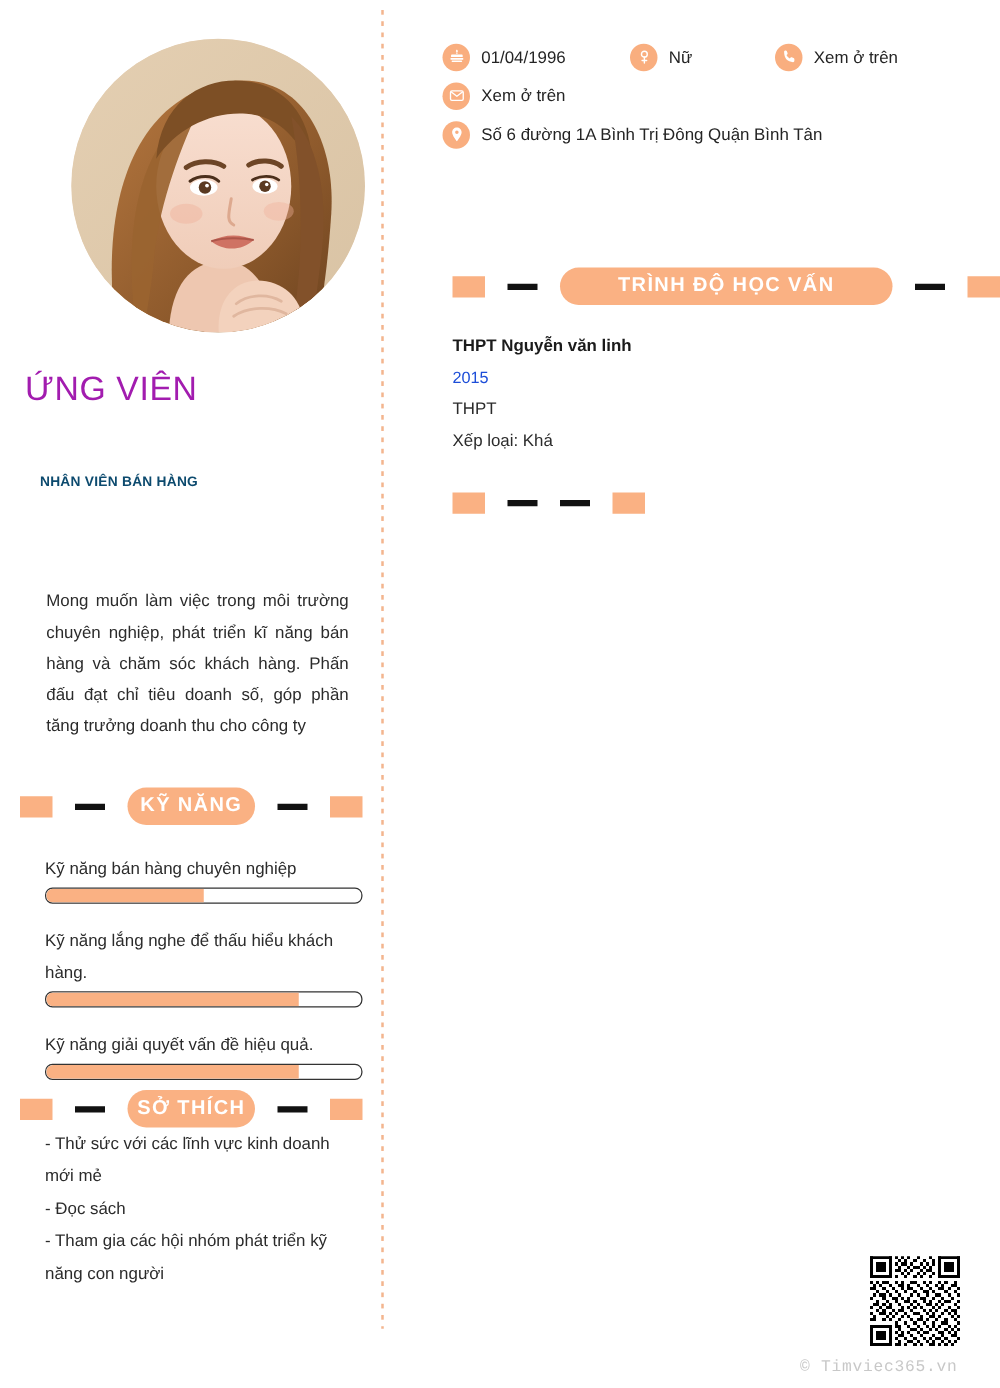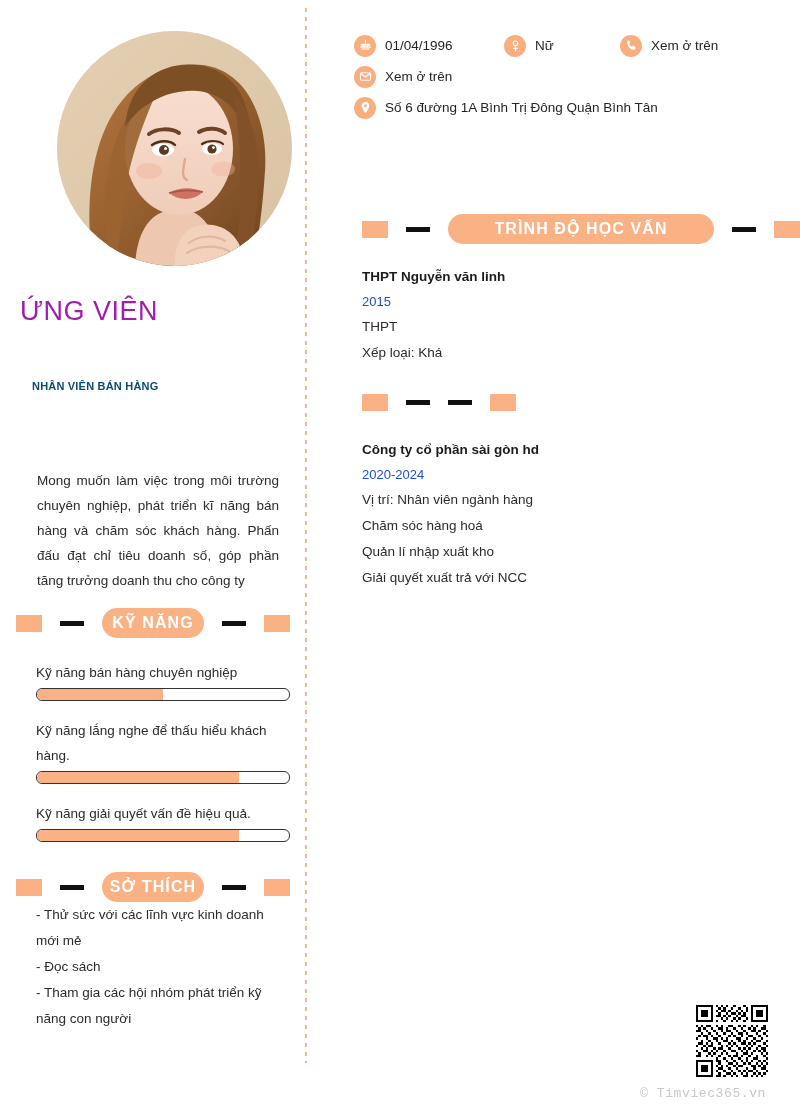--- a/index.html
+++ b/index.html
@@ -139,21 +139,21 @@
     font-size: 16px;
     letter-spacing: 1.1px;
     line-height: 1;
     white-space: nowrap;
   }
 
   
   #skills-section {
     position: absolute;
     left: 16px;
-    top: 608px;
+    top: 630px;
     width: 274px;
   }
   .skills-body { padding-top: 22px; }
   .skill-item { margin-bottom: 17px; }
   .skill-label {
     font-size: 13.5px;
     color: #2b2b2b;
     line-height: 25px;
     padding-left: 20px;
     padding-right: 2px;
@@ -488,30 +488,20 @@
         </div>
     </div>
 
     <div id="experience-section">
       <div class="section-header">
         <div class="sh-cap"></div>
         <div class="sh-rod"></div>
         <div class="sh-rod"></div>
         <div class="sh-cap"></div>
       </div>
-      <div class="entry-body" id="experience-entries">
-          <div>
-            <div class="entry-org">Công ty cổ phần sài gòn hd</div>
-            <div class="entry-period">2020-2024</div>
-            <div class="entry-line">Vị trí: Nhân viên ngành hàng</div>
-            <div class="entry-line">Chăm sóc hàng hoá</div>
-            <div class="entry-line">Quản lí nhập xuất kho</div>
-            <div class="entry-line">Giải quyết xuất trả với NCC</div>
-          </div>
-        </div>
     </div>
   </div>
 
   <div id="qr-code">
     <svg viewBox="0 0 29 29" width="72" height="72" shape-rendering="crispEdges">
       <rect width="29" height="29" fill="#ffffff"></rect>
       <g fill="#000000">
         <rect x="0" y="0" width="7" height="1"></rect>
           <rect x="0" y="6" width="7" height="1"></rect>
         <rect x="0" y="0" width="1" height="7"></rect>

